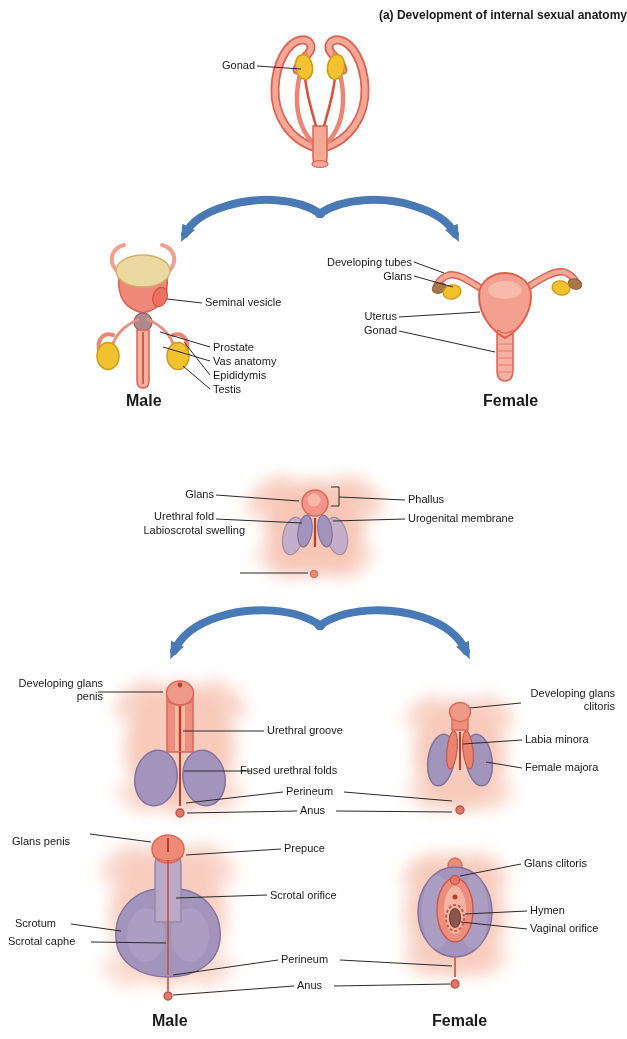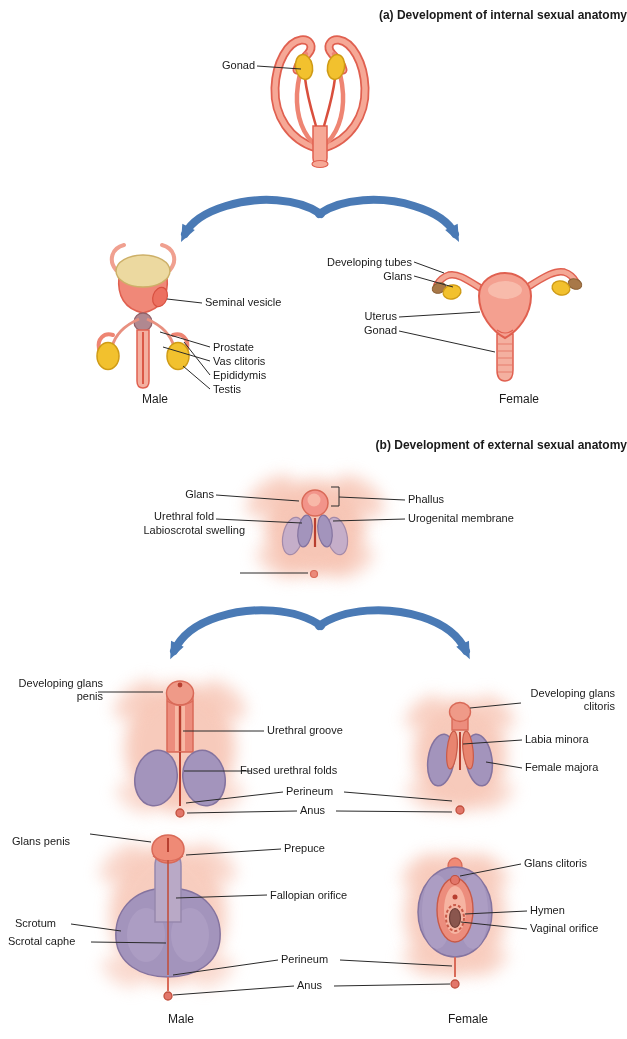--- a/index.html
+++ b/index.html
@@ -4,21 +4,21 @@
 <style>
   * { margin:0; padding:0; box-sizing:border-box; }
   html,body { background:#ffffff; }
   .stage {
     position:relative; width:627px; height:1039px; background:#ffffff;
     font-family:"Liberation Sans", sans-serif; color:#1a1a1a; overflow:hidden;
   }
   .svgl { position:absolute; left:0; top:0; }
   .lbl { position:absolute; font-size:11px; line-height:13px; white-space:nowrap;text-align:right; }
   .wrap { white-space:normal; }
-  .cap { position:absolute; font-size:12px; font-weight:normal;margin-left:16px; }
+  .cap { position:absolute; font-size:16px; font-weight:bold; }
   .ttl { position:absolute; left:0; right:0; text-align:right; font-size:12px; font-weight:bold; }
 </style>
 </head>
 <body>
 
 <div class="stage">
 
   <svg class="svgl" width="627" height="1039" viewBox="0 0 627 1039">
     <defs>
       <filter id="blur8" x="-80%" y="-80%" width="260%" height="260%">
@@ -218,51 +218,50 @@
       <line x1="294" y1="986" x2="173" y2="995"></line>
       <line x1="334" y1="986" x2="450" y2="984"></line>
     </g>
   </svg>
 
   <div class="ttl" style="top:8px">(a) Development of internal sexual anatomy</div>
   <div class="lbl" style="right:372px;top:59px">Gonad</div>
 
   <div class="lbl" style="left:205px;top:296px">Seminal vesicle</div>
   <div class="lbl" style="left:213px;top:341px">Prostate</div>
-  <div class="lbl" style="left:213px;top:355px">Vas clitoris</div>
+  <div class="lbl" style="left:213px;top:355px">Vas anatomy</div>
   <div class="lbl" style="left:213px;top:369px">Epididymis</div>
   <div class="lbl" style="left:213px;top:383px">Testis</div>
   <div class="cap" style="left:126px;top:392px">Male</div>
 
   <div class="lbl" style="right:215px;top:256px">Developing tubes</div>
   <div class="lbl" style="right:215px;top:270px">Glans</div>
   <div class="lbl" style="right:230px;top:310px">Uterus</div>
   <div class="lbl" style="right:230px;top:324px">Gonad</div>
   <div class="cap" style="left:483px;top:392px">Female</div>
 
-  <div class="ttl" style="top:438px">(b) Development of external sexual anatomy</div>
   <div class="lbl" style="right:413px;top:488px">Glans</div>
   <div class="lbl" style="left:408px;top:493px">Phallus</div>
   <div class="lbl" style="right:413px;top:510px">Urethral fold</div>
   <div class="lbl" style="left:408px;top:512px">Urogenital membrane</div>
   <div class="lbl" style="right:382px;top:524px">Labioscrotal swelling</div>
 
   <div class="lbl wrap" style="left:15px;top:677px;width:88px">Developing glans penis</div>
   <div class="lbl" style="left:267px;top:724px">Urethral groove</div>
   <div class="lbl" style="left:240px;top:764px">Fused urethral folds</div>
   <div class="lbl" style="left:286px;top:785px">Perineum</div>
   <div class="lbl" style="left:300px;top:804px">Anus</div>
   <div class="lbl wrap" style="left:523px;top:687px;width:92px">Developing glans clitoris</div>
   <div class="lbl" style="left:525px;top:733px">Labia minora</div>
   <div class="lbl" style="left:525px;top:761px">Female majora</div>
 
   <div class="lbl" style="left:12px;top:835px">Glans penis</div>
   <div class="lbl" style="left:284px;top:842px">Prepuce</div>
   <div class="lbl" style="left:524px;top:857px">Glans clitoris</div>
-  <div class="lbl" style="left:270px;top:889px">Fallopian orifice</div>
+  <div class="lbl" style="left:270px;top:889px">Scrotal orifice</div>
   <div class="lbl" style="left:15px;top:917px">Scrotum</div>
   <div class="lbl" style="left:530px;top:904px">Hymen</div>
   <div class="lbl" style="left:530px;top:922px">Vaginal orifice</div>
   <div class="lbl" style="left:8px;top:935px">Scrotal caphe</div>
   <div class="lbl" style="left:281px;top:953px">Perineum</div>
   <div class="lbl" style="left:297px;top:979px">Anus</div>
   <div class="cap" style="left:152px;top:1012px">Male</div>
   <div class="cap" style="left:432px;top:1012px">Female</div>
 
 </div>

